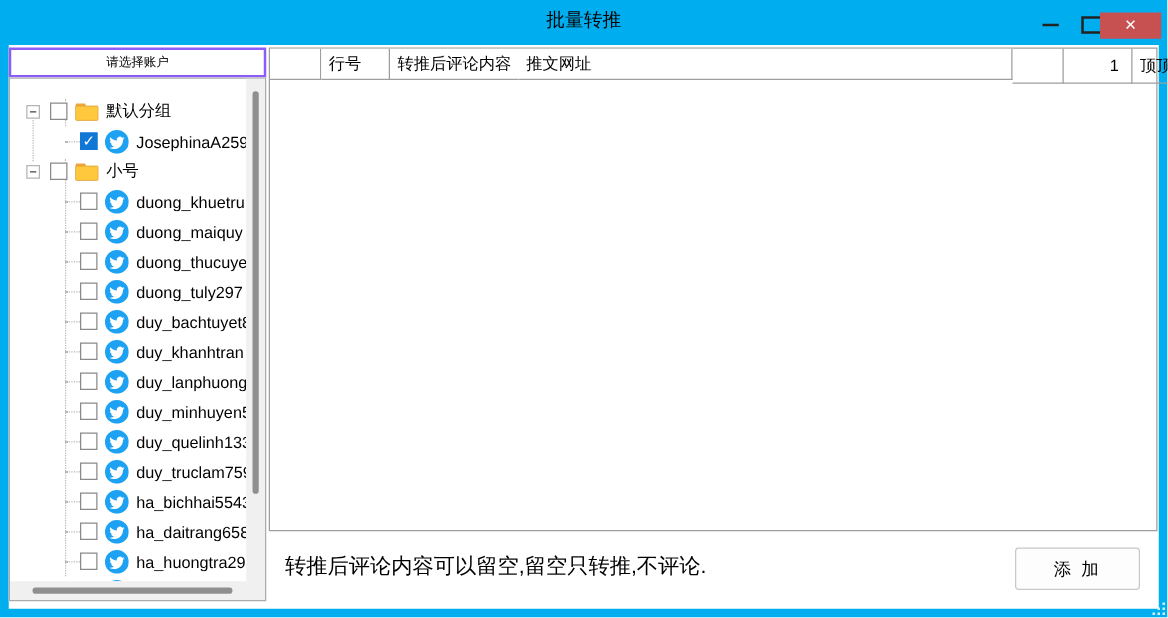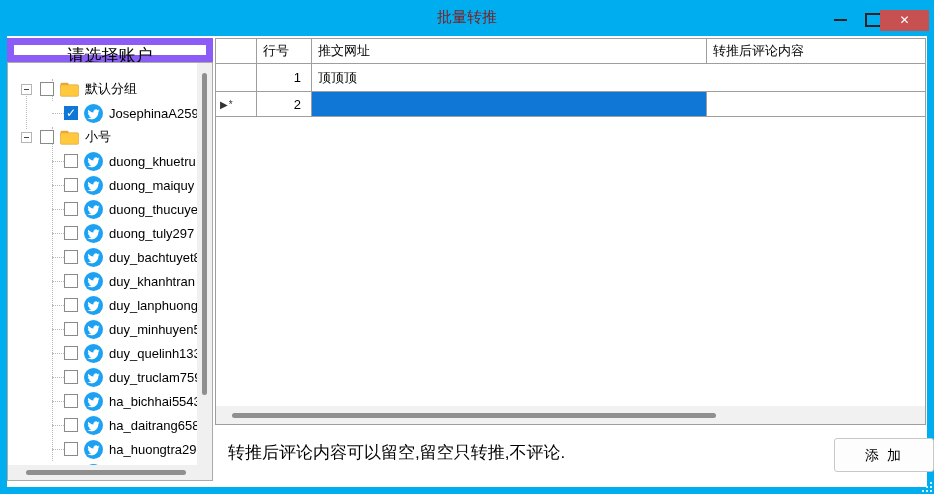--- a/index.html
+++ b/index.html
@@ -3,35 +3,35 @@
 <meta charset="utf-8">
 <style>
   * { margin:0; padding:0; box-sizing:border-box; }
   html,body { width:934px; height:494px; overflow:hidden;
     font-family:"Liberation Sans","DejaVu Sans",sans-serif; }
   .window { position:relative; width:934px; height:494px; background:#00AEEF; }
 
   
   .titlebar { position:absolute; left:0; top:0; width:934px; height:36px; }
   .title { position:absolute; left:0; right:0; top:0; height:36px; line-height:34px;
-    text-align:center; font-size:15px; color:#7f1d1d; }
+    text-align:center; font-size:15px; color:#000000; }
   .min-btn { position:absolute; left:830px; top:0; width:22px; height:34px; cursor:pointer; }
   .min-btn::after { content:""; position:absolute; left:4px; top:19px; width:13px; height:2px; background:#222; }
   .max-btn { position:absolute; left:861px; top:0; width:22px; height:34px; cursor:pointer; }
   .max-btn::after { content:""; position:absolute; left:4px; top:13px; width:13px; height:10px;
     border:2px solid #222; background:transparent; }
   .close-btn { position:absolute; left:880px; top:10px; width:49px; height:21px; background:#C75050;
     color:#fff; font-size:12px; text-align:center; line-height:21px; cursor:pointer; }
 
   
   .client { position:absolute; left:7px; top:36px; width:920px; height:451px; background:#fff; }
 
   
   .acc-header { position:absolute; left:0; top:2px; width:206px; height:24px;
-    border:7px solid #8b5cf6; text-align:center; line-height:22px; font-size:17px; color:#000; background:#fff; }
+    border:2px solid #8b5cf6; text-align:center; line-height:22px; font-size:10px; color:#000; background:#fff; }
   .acc-tree-box { position:absolute; left:0; top:26px; width:206px; height:419px;
     border:1px solid #ABABAB; background:#fff; }
   .tree-content { position:absolute; left:0; top:0; right:15px; bottom:15px; overflow:hidden; padding-top:14px; }
   .tree-row { position:relative; display:flex; align-items:center; height:24px; white-space:nowrap; }
   .tree-row.level-0 { padding-left:13px; }
   .tree-row.level-1 { padding-left:56px; }
   .tree-row.level-1::before { content:""; position:absolute; left:44px; top:12px; width:12px;
     border-top:1px dotted #B8B8B8; }
   .expand-box { position:relative; width:11px; height:11px; border:1px solid #B4B4B4; background:#fff;
     margin-right:8px; flex:0 0 auto; }
@@ -49,41 +49,41 @@
 
   
   .v-scroll { position:absolute; top:0; right:0; width:15px; bottom:15px; background:#F0F0F0; cursor:pointer; }
   .v-thumb { position:absolute; left:5px; top:10px; width:5px; height:322px; background:#8F8F8F; border-radius:3px; }
   .h-scroll-tree { position:absolute; left:0; bottom:0; right:15px; height:15px; background:#F0F0F0; cursor:pointer; }
   .h-thumb-tree { position:absolute; left:18px; top:5px; width:160px; height:5px; background:#8F8F8F; border-radius:3px; }
   .scroll-corner { position:absolute; right:0; bottom:0; width:15px; height:15px; background:#F0F0F0; }
 
   
   .grid { position:absolute; left:208px; top:2px; width:711px; height:387px;
-    border:1px solid #9E9E9E; background:#fff; display:flex; flex-direction:column; }
+    border:1px solid #9E9E9E; background:#fff; display:flex; }
   .g-row { display:flex; flex:0 0 auto; }
   .g-cell { border-right:1px solid #9E9E9E; border-bottom:1px solid #9E9E9E;
     font-size:13px; color:#000; padding:0 6px; display:flex; align-items:center; overflow:hidden; white-space:nowrap; }
   .c0 { width:41px; flex:0 0 auto; }
   .c1 { width:55px; flex:0 0 auto; }
   .c2 { width:395px; flex:0 0 auto; }
   .c3 { flex:1 1 auto; border-right:none; }
   .g-header .g-cell { height:25px; background:#fff; }
   .g-r1 .g-cell { height:28px; }
   .g-r2 .g-cell { height:25px; }
   .num { justify-content:flex-end; padding-right:10px; }
   .rowmark { font-size:10px; color:#333; letter-spacing:1px; padding-left:4px; }
   .sel { background:#1177D7; }
   .g-empty { flex:1 1 auto; background:#fff; }
   .g-hscroll { position:relative; flex:0 0 auto; height:18px; background:#F1F1F1; cursor:pointer; }
   .g-hthumb { position:absolute; left:16px; top:7px; width:484px; height:5px; background:#8F8F8F; border-radius:3px; }
 
   
   .hint { position:absolute; left:221px; top:405px; font-size:17px; color:#000; }
-  .add-btn { position:absolute; left:827px; top:402px; width:100px; height:34px;
+  .add-btn { position:absolute; left:805px; top:402px; width:100px; height:34px;
     background:#FDFDFD; border:1px solid #C8C8C8; border-radius:3px;
     font-size:14px; color:#000; text-align:center; line-height:32px; cursor:pointer; letter-spacing:2px; }
 
   .resize-grip { position:absolute; right:2px; bottom:2px; width:10px; height:10px; }
   .resize-grip::after { content:""; position:absolute; right:0; bottom:0; width:2px; height:2px;
     background:#cfeffc; box-shadow:-4px 0 #cfeffc, 0 -4px #cfeffc, -8px 0 #cfeffc, -4px -4px #cfeffc, 0 -8px #cfeffc; }
 </style>
 </head>
 <body>
 
@@ -315,22 +315,22 @@
       <div class="h-scroll-tree">
         <div class="h-thumb-tree"></div>
       </div>
       <div class="scroll-corner"></div>
     </div>
 
     <div class="grid">
       <div class="g-row g-header">
         <div class="g-cell c0"></div>
         <div class="g-cell c1">行号</div>
+        <div class="g-cell c3">转推后评论内容</div>
         <div class="g-cell c2">推文网址</div>
-        <div class="g-cell c3">转推后评论内容</div>
       </div>
       <div class="g-row g-r1">
         <div class="g-cell c0 rowmark"></div>
         <div class="g-cell c1 num">1</div>
         <div class="g-cell c3">顶顶顶</div>
       </div>
       <div class="g-row g-r2">
         <div class="g-cell c0 rowmark">▶*</div>
         <div class="g-cell c1 num">2</div>
         <div class="g-cell c2 sel"></div>

